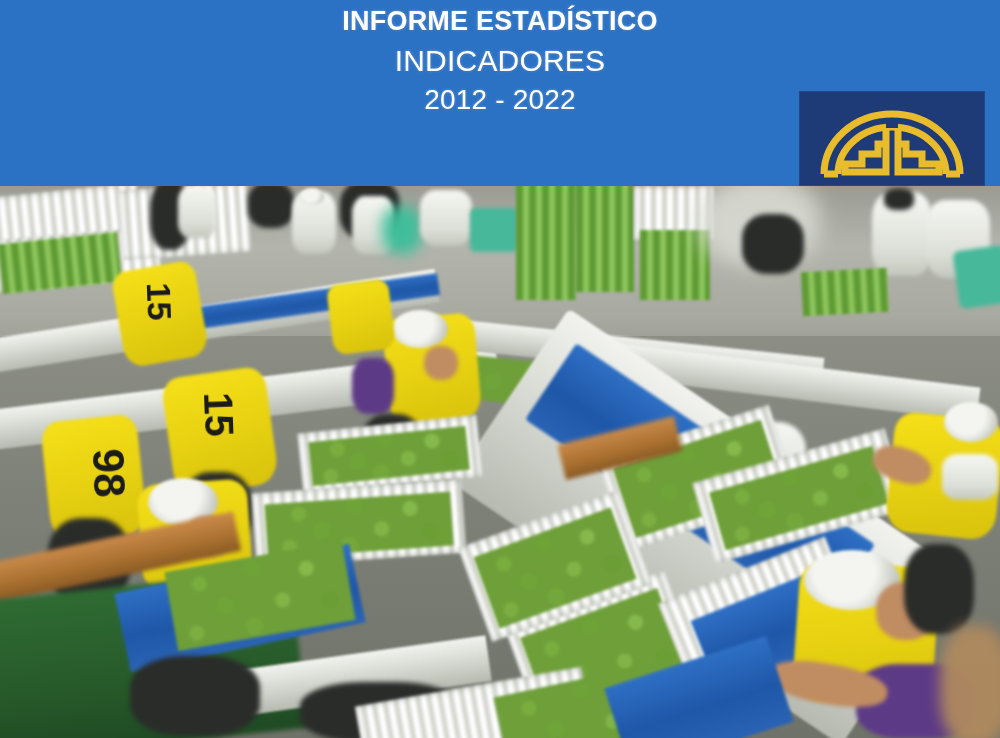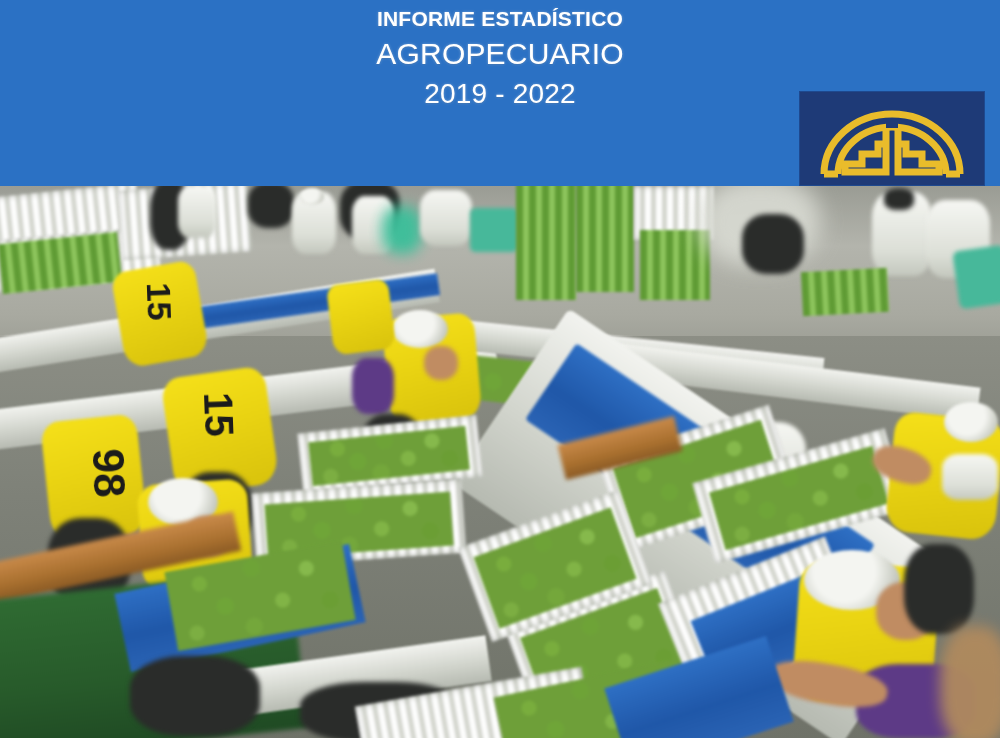--- a/index.html
+++ b/index.html
@@ -26,21 +26,21 @@
     padding-top:6px;
     box-sizing:border-box;
   }
   .tline{
     color:#ffffff;
     text-shadow:0 0 3px rgba(255,255,255,.35), 0 1px 1px rgba(0,0,0,.12);
     line-height:1.02;
     letter-spacing:.2px;
     white-space:nowrap;
   }
-  .tline-1{font-size:21px;font-weight:bold;margin-top:2px;}
+  .tline-1{font-size:27px;font-weight:bold;margin-top:2px;}
   .tline-2{font-size:30px;font-weight:normal;margin-top:11px;}
   .tline-3{font-size:30px;font-weight:normal;margin-top:10px;}
   .tline-4{font-size:28px;font-weight:normal;margin-top:10px;}
 
   
   #logo{
     position:absolute;left:800px;top:92px;
     width:184px;height:93px;
     background:#1E3A77;
     box-shadow:0 0 0 1px rgba(20,40,100,.55);
@@ -152,22 +152,22 @@
 </style>
 </head>
 <body>
 
 <div id="page">
 
   <div id="header">
 
     <div id="title-block">
       <div class="tline tline-1">INFORME ESTADÍSTICO</div>
-      <div class="tline tline-3">AGROPECUARIO</div>
-      <div class="tline tline-4">2019 - 2022</div>
+      <div class="tline tline-3">INDICADORES</div>
+      <div class="tline tline-4">2012 - 2022</div>
     </div>
 
     <div id="logo">
       <svg viewBox="0 0 184 93" xmlns="http://www.w3.org/2000/svg">
 
         <path d="M24 82 A68 60 0 0 1 160 82" fill="none" stroke="#E9BC2B" stroke-width="7"></path>
         <path d="M38 82 A54 47 0 0 1 146 82" fill="none" stroke="#E9BC2B" stroke-width="7"></path>
 
         <line x1="24" y1="82" x2="38" y2="82" stroke="#E9BC2B" stroke-width="7"></line>
         <line x1="146" y1="82" x2="160" y2="82" stroke="#E9BC2B" stroke-width="7"></line>

